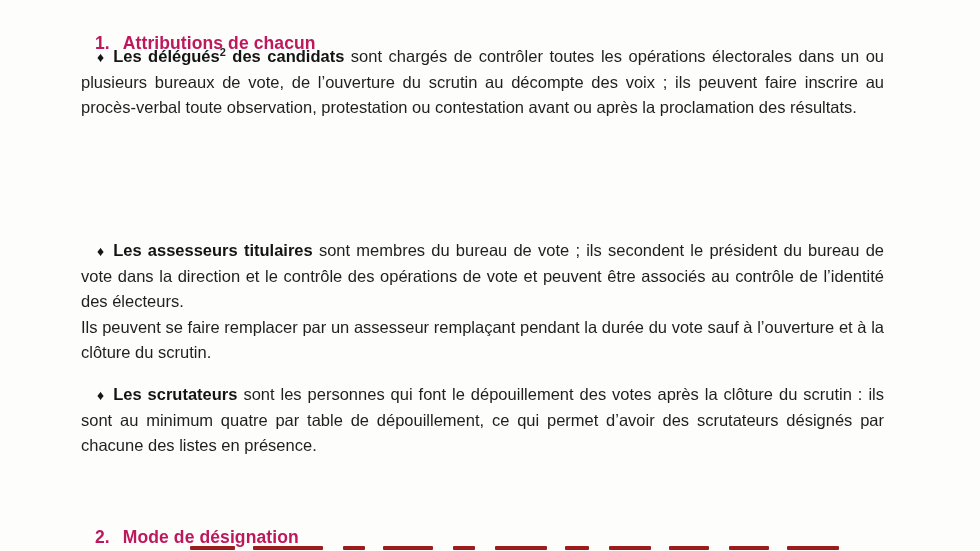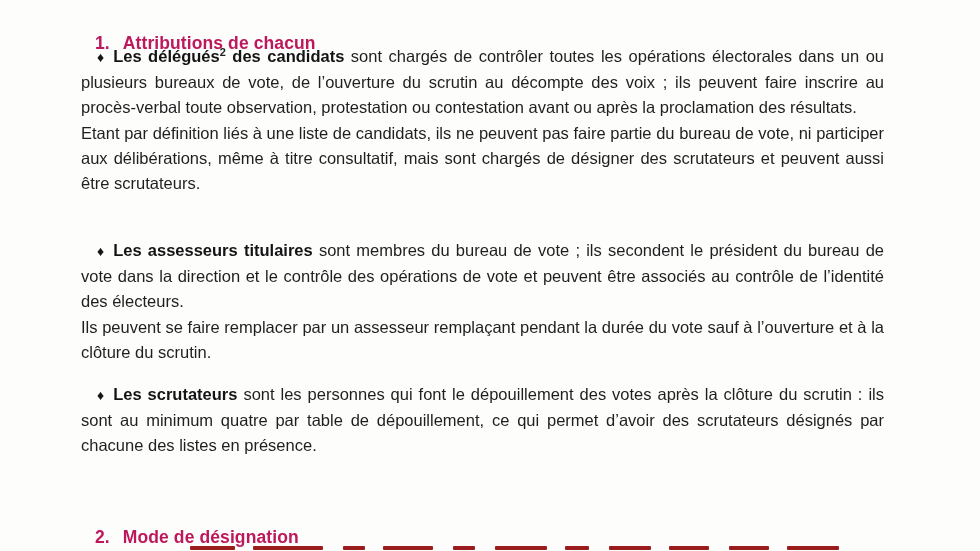--- a/index.html
+++ b/index.html
@@ -90,21 +90,20 @@
 <div class="page">
 
   <div class="heading" style="top: 9px;">
     <span class="num">1.</span><span>Attributions de chacun</span>
   </div>
 
   <div class="textblock" style="top: 44px;">
     <p class="bullet-para">
       <span class="bullet-glyph">♦</span><span class="lead">Les délégués</span><sup class="fnref">2</sup><span class="lead"> des candidats</span><span> sont chargés de contrôler toutes les opérations électorales dans un ou plusieurs bureaux de vote, de l’ouverture du scrutin au décompte des voix ; ils peuvent faire inscrire au procès-verbal toute observation, protestation ou contestation avant ou après la proclamation des résultats.</span>
     </p>
-    <p>Etant par définition liés à une liste de candidats, ils ne peuvent pas faire partie du bureau de vote, ni participer aux délibérations, même à titre consultatif, mais sont chargés de désigner des scrutateurs et peuvent aussi être scrutateurs.</p>
   </div>
 
   <div class="textblock" style="top: 382px;">
     <p class="bullet-para">
       <span class="bullet-glyph">♦</span><span class="lead">Les scrutateurs</span><span> sont les personnes qui font le dépouillement des votes après la clôture du scrutin : ils sont au minimum quatre par table de dépouillement, ce qui permet d’avoir des scrutateurs désignés par chacune des listes en présence.</span>
     </p>
   </div>
 
   <div class="textblock" style="top: 238px;">
     <p class="bullet-para">

